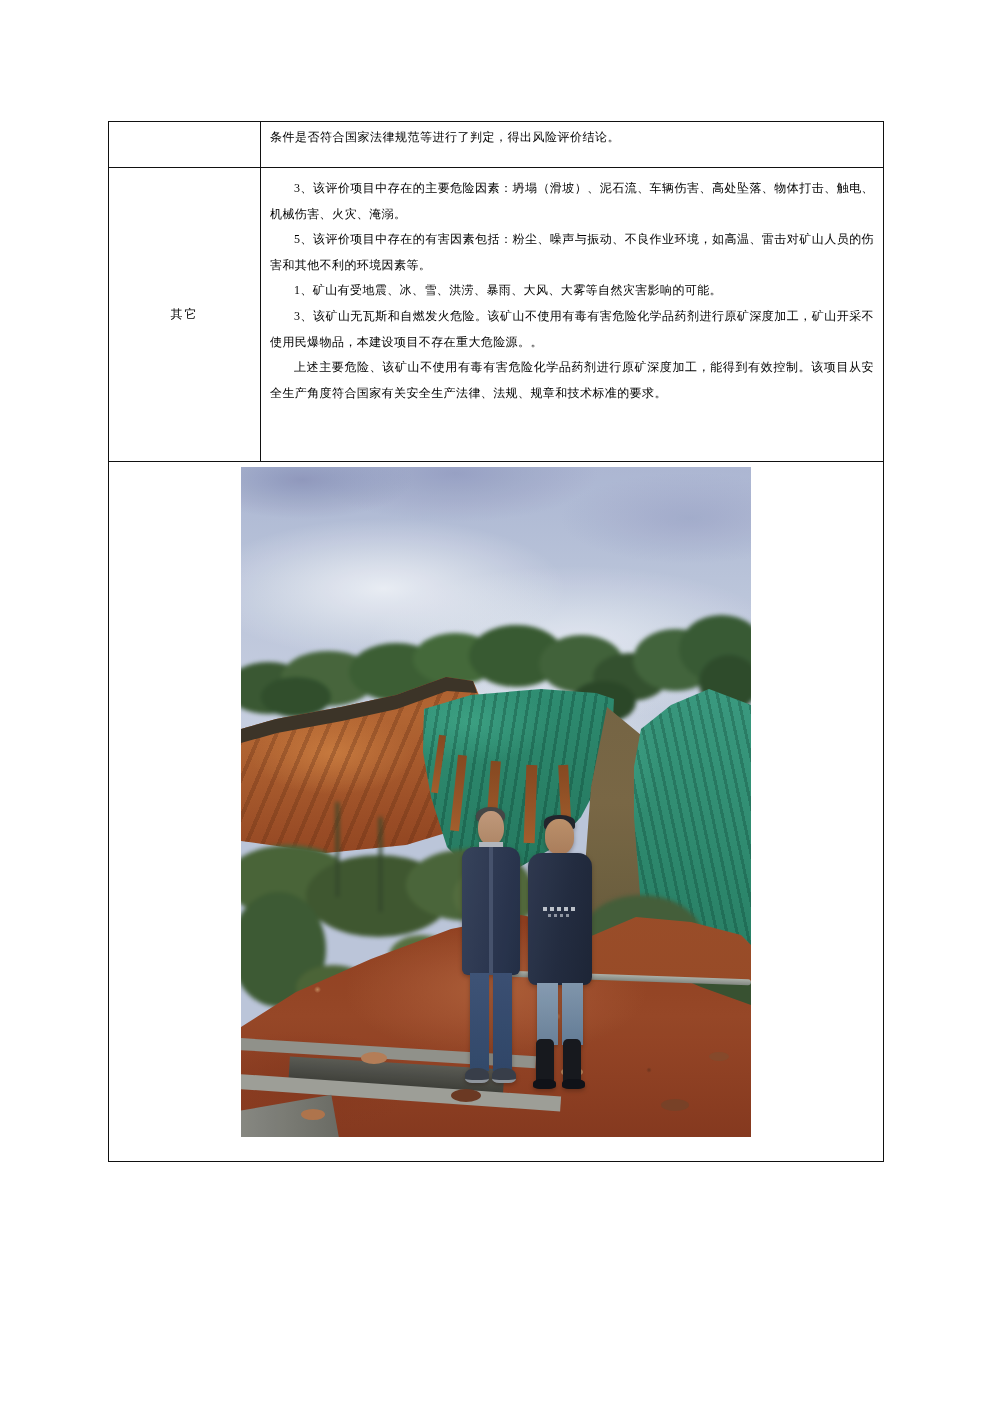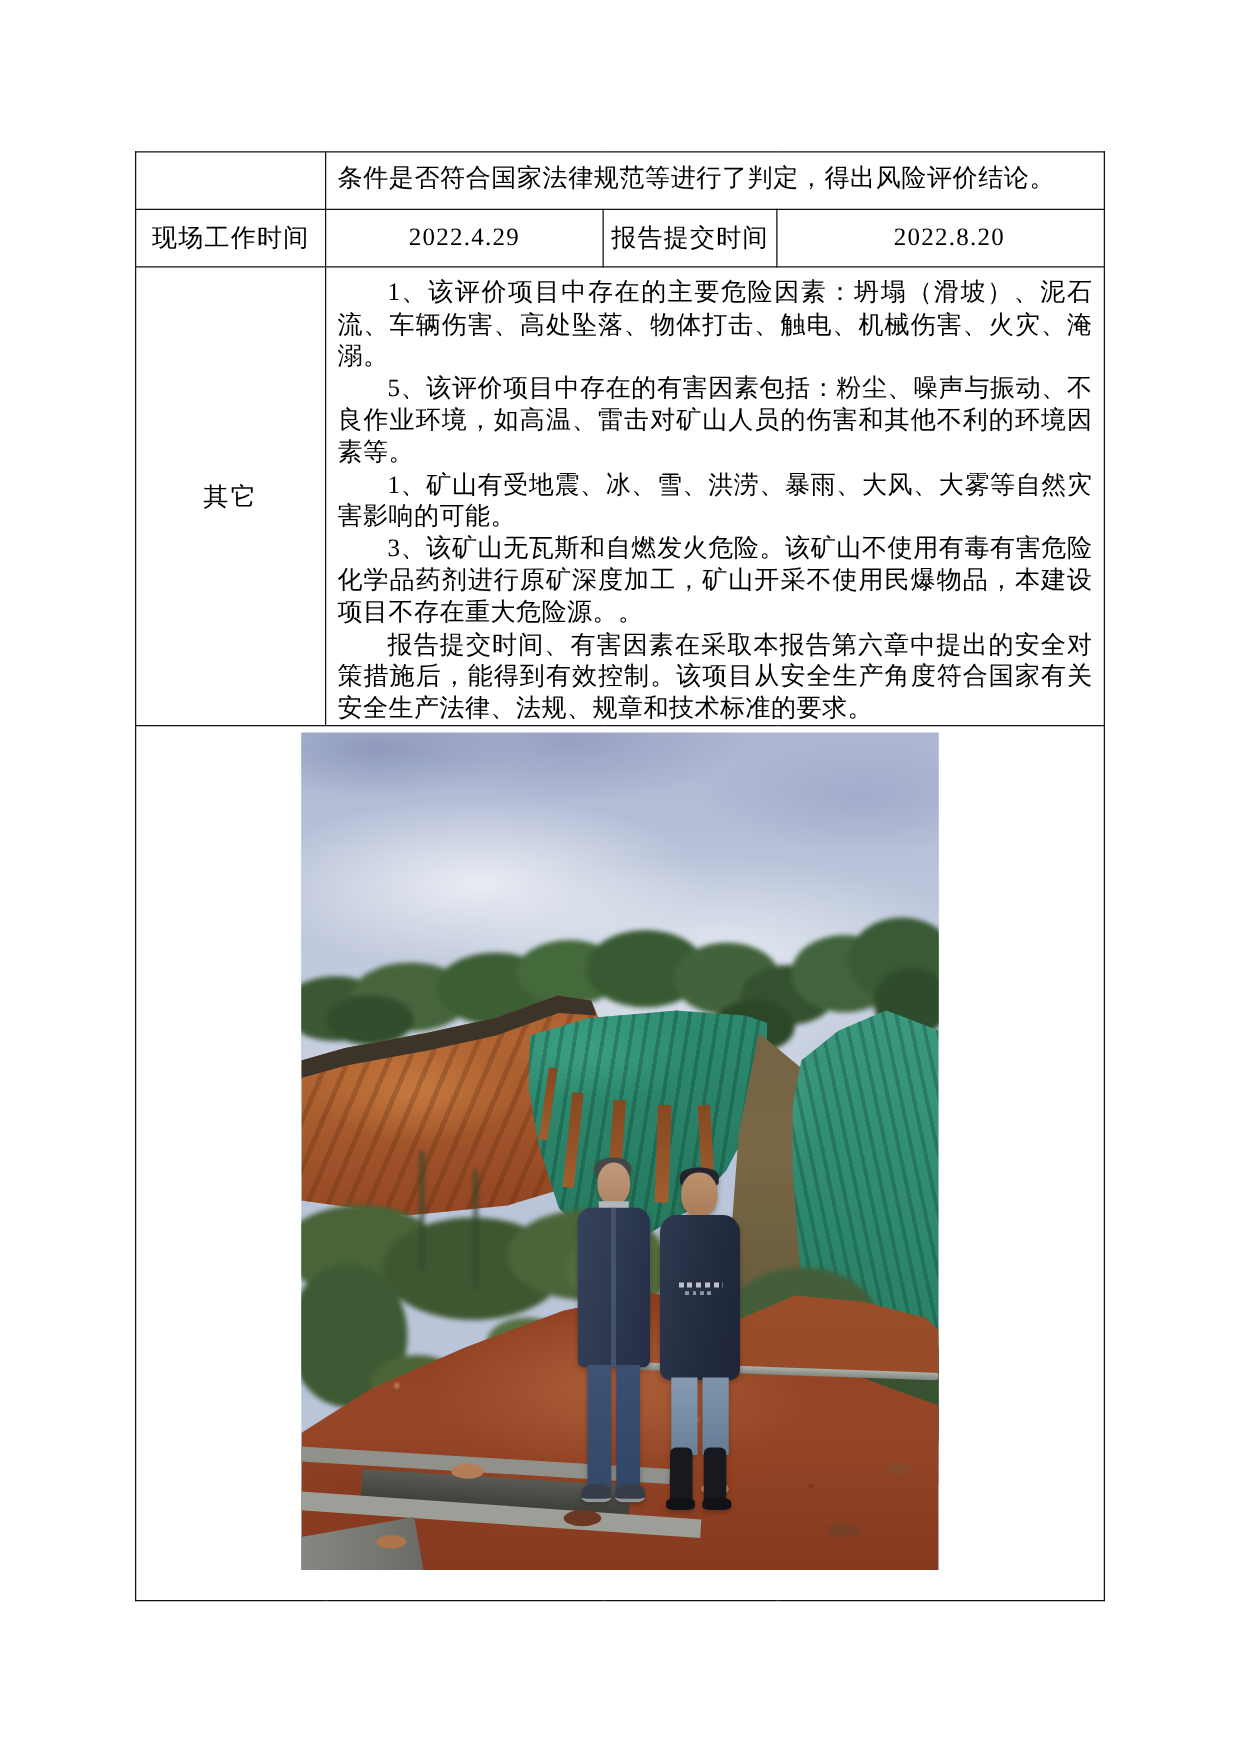--- a/index.html
+++ b/index.html
@@ -9,21 +9,21 @@
     color:#000;
     -webkit-font-smoothing:antialiased;
   }
   
   .doc-table{
     position:absolute;left:108px;top:121px;width:775px;
     border-collapse:collapse;table-layout:fixed;
   }
   .doc-table td{
     border:1.5px solid #111;
-    font-size:20px;
+    font-size:12px;
     padding:0;
     overflow:hidden;
   }
   td.r1-empty{height:45px;}
   td.r1-text{vertical-align:top;padding:7px 10px 0 9px;letter-spacing:.5px;}
   tr.r2 td{height:45px;vertical-align:middle;text-align:center;letter-spacing:1px;}
   td.r2-val2{text-align:left;padding-left:14px;}
   td.r3-label{text-align:center;vertical-align:middle;letter-spacing:2px;}
   td.r3-body{vertical-align:top;padding:8px 9px 0 9px;}
   td.r3-body p{margin:0;text-indent:2em;line-height:25.6px;letter-spacing:.4px;text-align:justify;}
@@ -197,34 +197,28 @@
         <col style="width:152px">
         <col style="width:222px">
         <col style="width:139px">
         <col style="width:262px">
       </colgroup>
     <tbody>
         <tr>
       <td class="r1-empty"></td>
       <td class="r1-text" colspan="3">条件是否符合国家法律规范等进行了判定，得出风险评价结论。</td>
     </tr>
-    <tr class="r2">
-      <td>现场工作时间</td>
-      <td>2022.4.29</td>
-      <td>报告提交时间</td>
-      <td class="r2-val2">2022.8.20</td>
-    </tr>
     <tr style="height:294px">
       <td class="r3-label">其它</td>
       <td class="r3-body" colspan="3">
-        <p>1、该评价项目中存在的主要危险因素：坍塌（滑坡）、泥石流、车辆伤害、高处坠落、物体打击、触电、机械伤害、火灾、淹溺。</p>
+        <p>3、该评价项目中存在的主要危险因素：坍塌（滑坡）、泥石流、车辆伤害、高处坠落、物体打击、触电、机械伤害、火灾、淹溺。</p>
         <p>5、该评价项目中存在的有害因素包括：粉尘、噪声与振动、不良作业环境，如高温、雷击对矿山人员的伤害和其他不利的环境因素等。</p>
         <p>1、矿山有受地震、冰、雪、洪涝、暴雨、大风、大雾等自然灾害影响的可能。</p>
         <p>3、该矿山无瓦斯和自燃发火危险。该矿山不使用有毒有害危险化学品药剂进行原矿深度加工，矿山开采不使用民爆物品，本建设项目不存在重大危险源。。</p>
-        <p>报告提交时间、有害因素在采取本报告第六章中提出的安全对策措施后，能得到有效控制。该项目从安全生产角度符合国家有关安全生产法律、法规、规章和技术标准的要求。</p>
+        <p>上述主要危险、该矿山不使用有毒有害危险化学品药剂进行原矿深度加工，能得到有效控制。该项目从安全生产角度符合国家有关安全生产法律、法规、规章和技术标准的要求。</p>
       </td>
     </tr>
     <tr style="height:700px">
       <td class="photo-cell" colspan="4">
         <div class="photo" title="现场照片：两名男子站在矿山开采边坡前合影，左侧为裸露的红色岩土开采面，右侧边坡覆盖绿色防护网，坡顶有树木，前景为红土地面、植被和混凝土排水沟">
           <div class="sky"></div>
           <div class="treeline">
             <i class="tblob tb1"></i>
                 <i class="tblob tb2"></i>
                 <i class="tblob tb3"></i>

